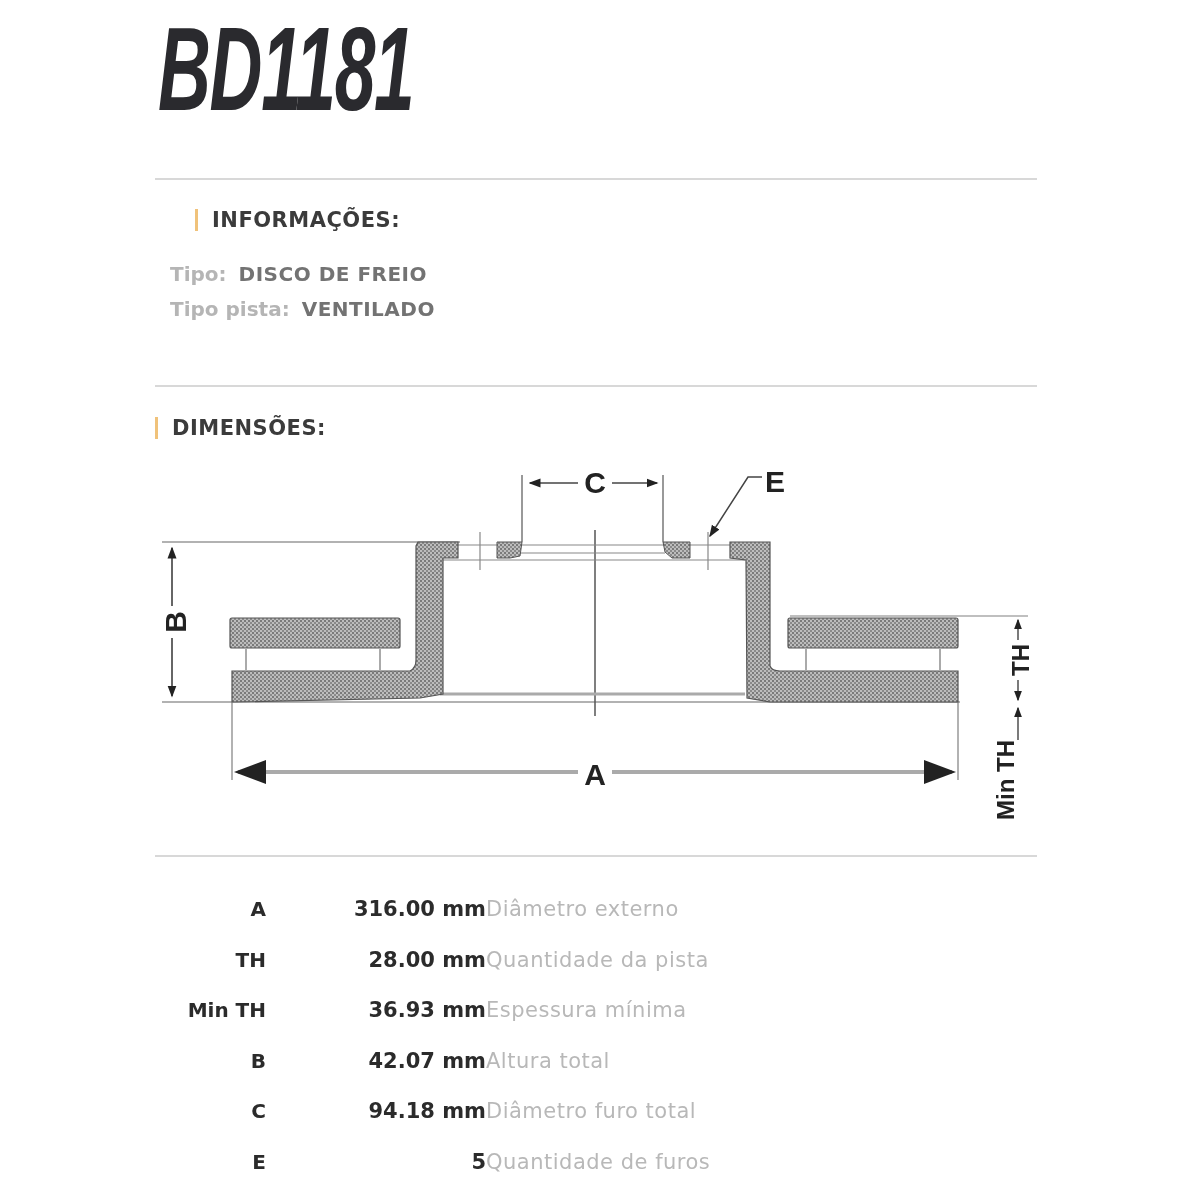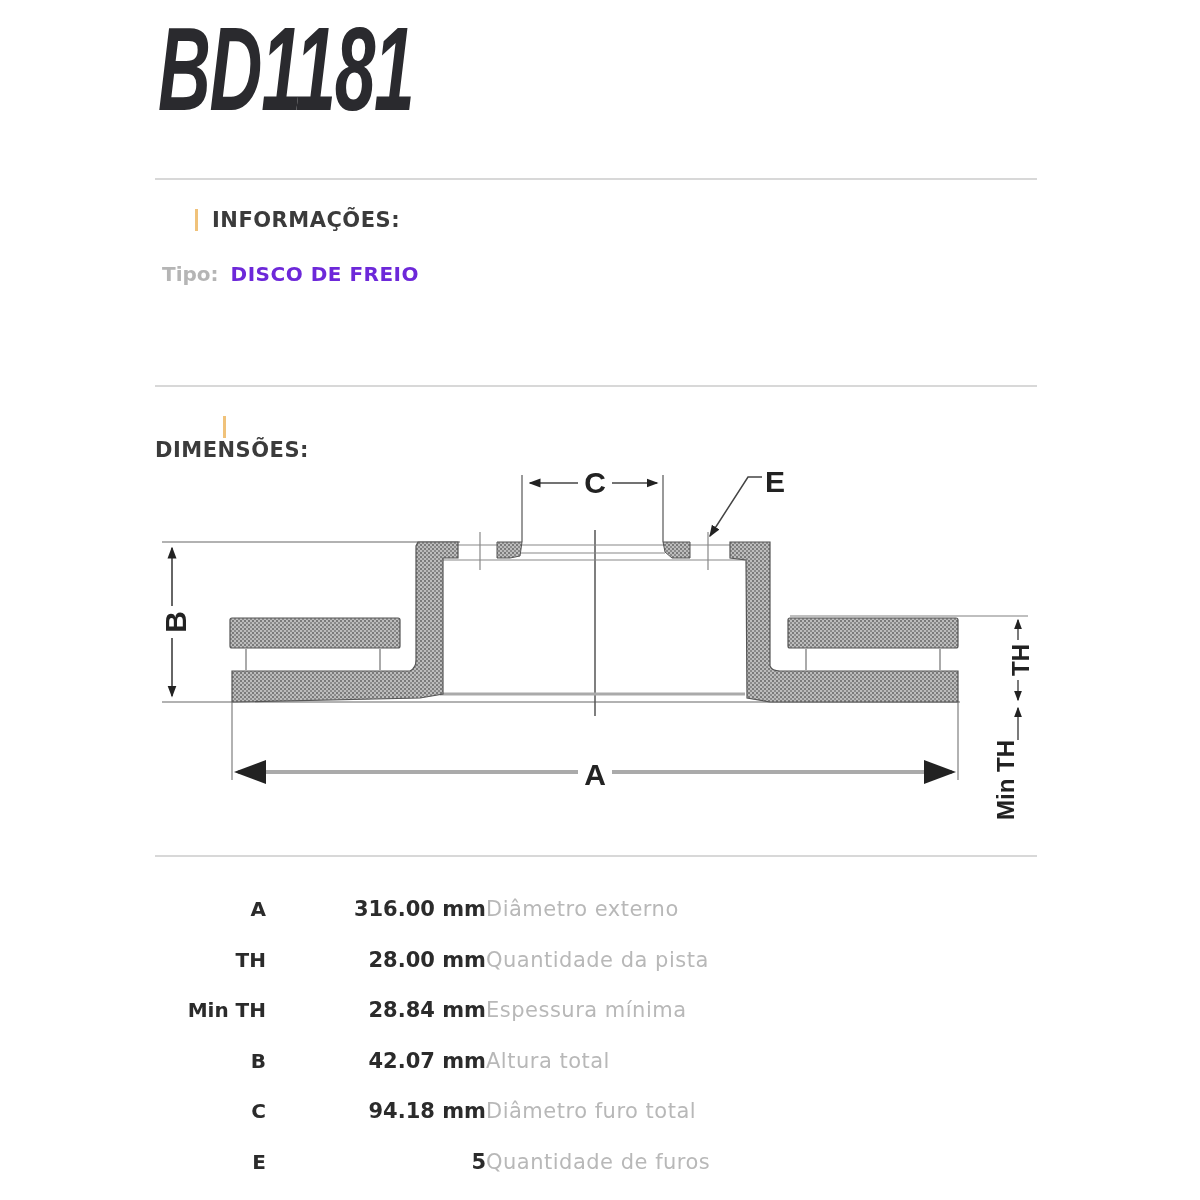--- a/index.html
+++ b/index.html
@@ -9,24 +9,24 @@
     font-family: "Liberation Sans", sans-serif; font-weight: bold; font-style: italic;
     font-size: 118px; line-height: 110px; color: #2a2a2e;
     transform: scaleX(0.62); transform-origin: left top; letter-spacing: -2px;
   }
   .divider { position: absolute; left: 155px; width: 882px; height: 2px; background: #d8d8d8; }
   .section-title {
     position: absolute; left: 155px; font-size: 21px; font-weight: bold; color: #3b3b3b;
     letter-spacing: 0.5px; display: flex; align-items: center;
   }
   .accent-bar { width: 3px; height: 22px; background: #f0c27a; margin-right: 14px; }
-  .info-list { position: absolute; left: 162px; top: 256px; }
+  .info-list { position: absolute; left: 170px; top: 256px; }
   .info-row { height: 35px; display: flex; align-items: center; font-size: 20px; font-weight: bold; }
   .info-label { color: #b5b5b5; margin-right: 12px; }
-  .info-value { color: #6d28d9; letter-spacing: 0.5px; }
+  .info-value { color: #737373; letter-spacing: 0.5px; }
   .drawing { position: absolute; left: 150px; top: 455px; }
   .spec-table { position: absolute; left: 160px; top: 884px; }
   .spec-row { display: flex; align-items: center; height: 50.5px; }
   .spec-key { width: 106px; text-align: right; font-size: 20px; font-weight: bold; color: #2b2b2b; }
   .spec-val { width: 220px; padding-left: 36px; box-sizing: border-box; font-size: 21px; font-weight: bold; color: #2b2b2b; text-align: right; }
   .spec-desc { font-size: 21px; color: #b8b8b8; letter-spacing: 0.5px; }
 </style>
 </head>
 <body>
 
@@ -37,25 +37,29 @@
 <div class="section-title" style="top:208px;padding-left:40px;">
   <span class="accent-bar"></span>
   <span>INFORMAÇÕES:</span>
 </div>
 
 <div class="info-list">
   <div class="info-row">
     <span class="info-label">Tipo:</span>
     <span class="info-value">DISCO DE FREIO</span>
   </div>
+  <div class="info-row">
+    <span class="info-label">Tipo pista:</span>
+    <span class="info-value">VENTILADO</span>
+  </div>
 </div>
 
 <div class="divider" style="top:385px;"></div>
 
-<div class="section-title" style="top:416px;flex-direction:column;">
+<div class="section-title" style="top:416px;">
   <span class="accent-bar"></span>
   <span>DIMENSÕES:</span>
 </div>
 
 <svg class="drawing" width="900" height="390" viewBox="150 455 900 390" xmlns="http://www.w3.org/2000/svg">
   <defs>
     <pattern id="hatch" width="4" height="4" patternUnits="userSpaceOnUse">
       <rect width="4" height="4" fill="#bdbdbd"></rect>
       <rect width="2" height="2" fill="#7a7a7a"></rect>
       <rect x="2" y="2" width="2" height="2" fill="#8a8a8a"></rect>
@@ -131,21 +135,21 @@
     <span class="spec-val">316.00 mm</span>
     <span class="spec-desc">Diâmetro externo</span>
   </div>
   <div class="spec-row">
     <span class="spec-key">TH</span>
     <span class="spec-val">28.00 mm</span>
     <span class="spec-desc">Quantidade da pista</span>
   </div>
   <div class="spec-row">
     <span class="spec-key">Min TH</span>
-    <span class="spec-val">28.84 mm</span>
+    <span class="spec-val">36.93 mm</span>
     <span class="spec-desc">Espessura mínima</span>
   </div>
   <div class="spec-row">
     <span class="spec-key">B</span>
     <span class="spec-val">42.07 mm</span>
     <span class="spec-desc">Altura total</span>
   </div>
   <div class="spec-row">
     <span class="spec-key">C</span>
     <span class="spec-val">94.18 mm</span>

